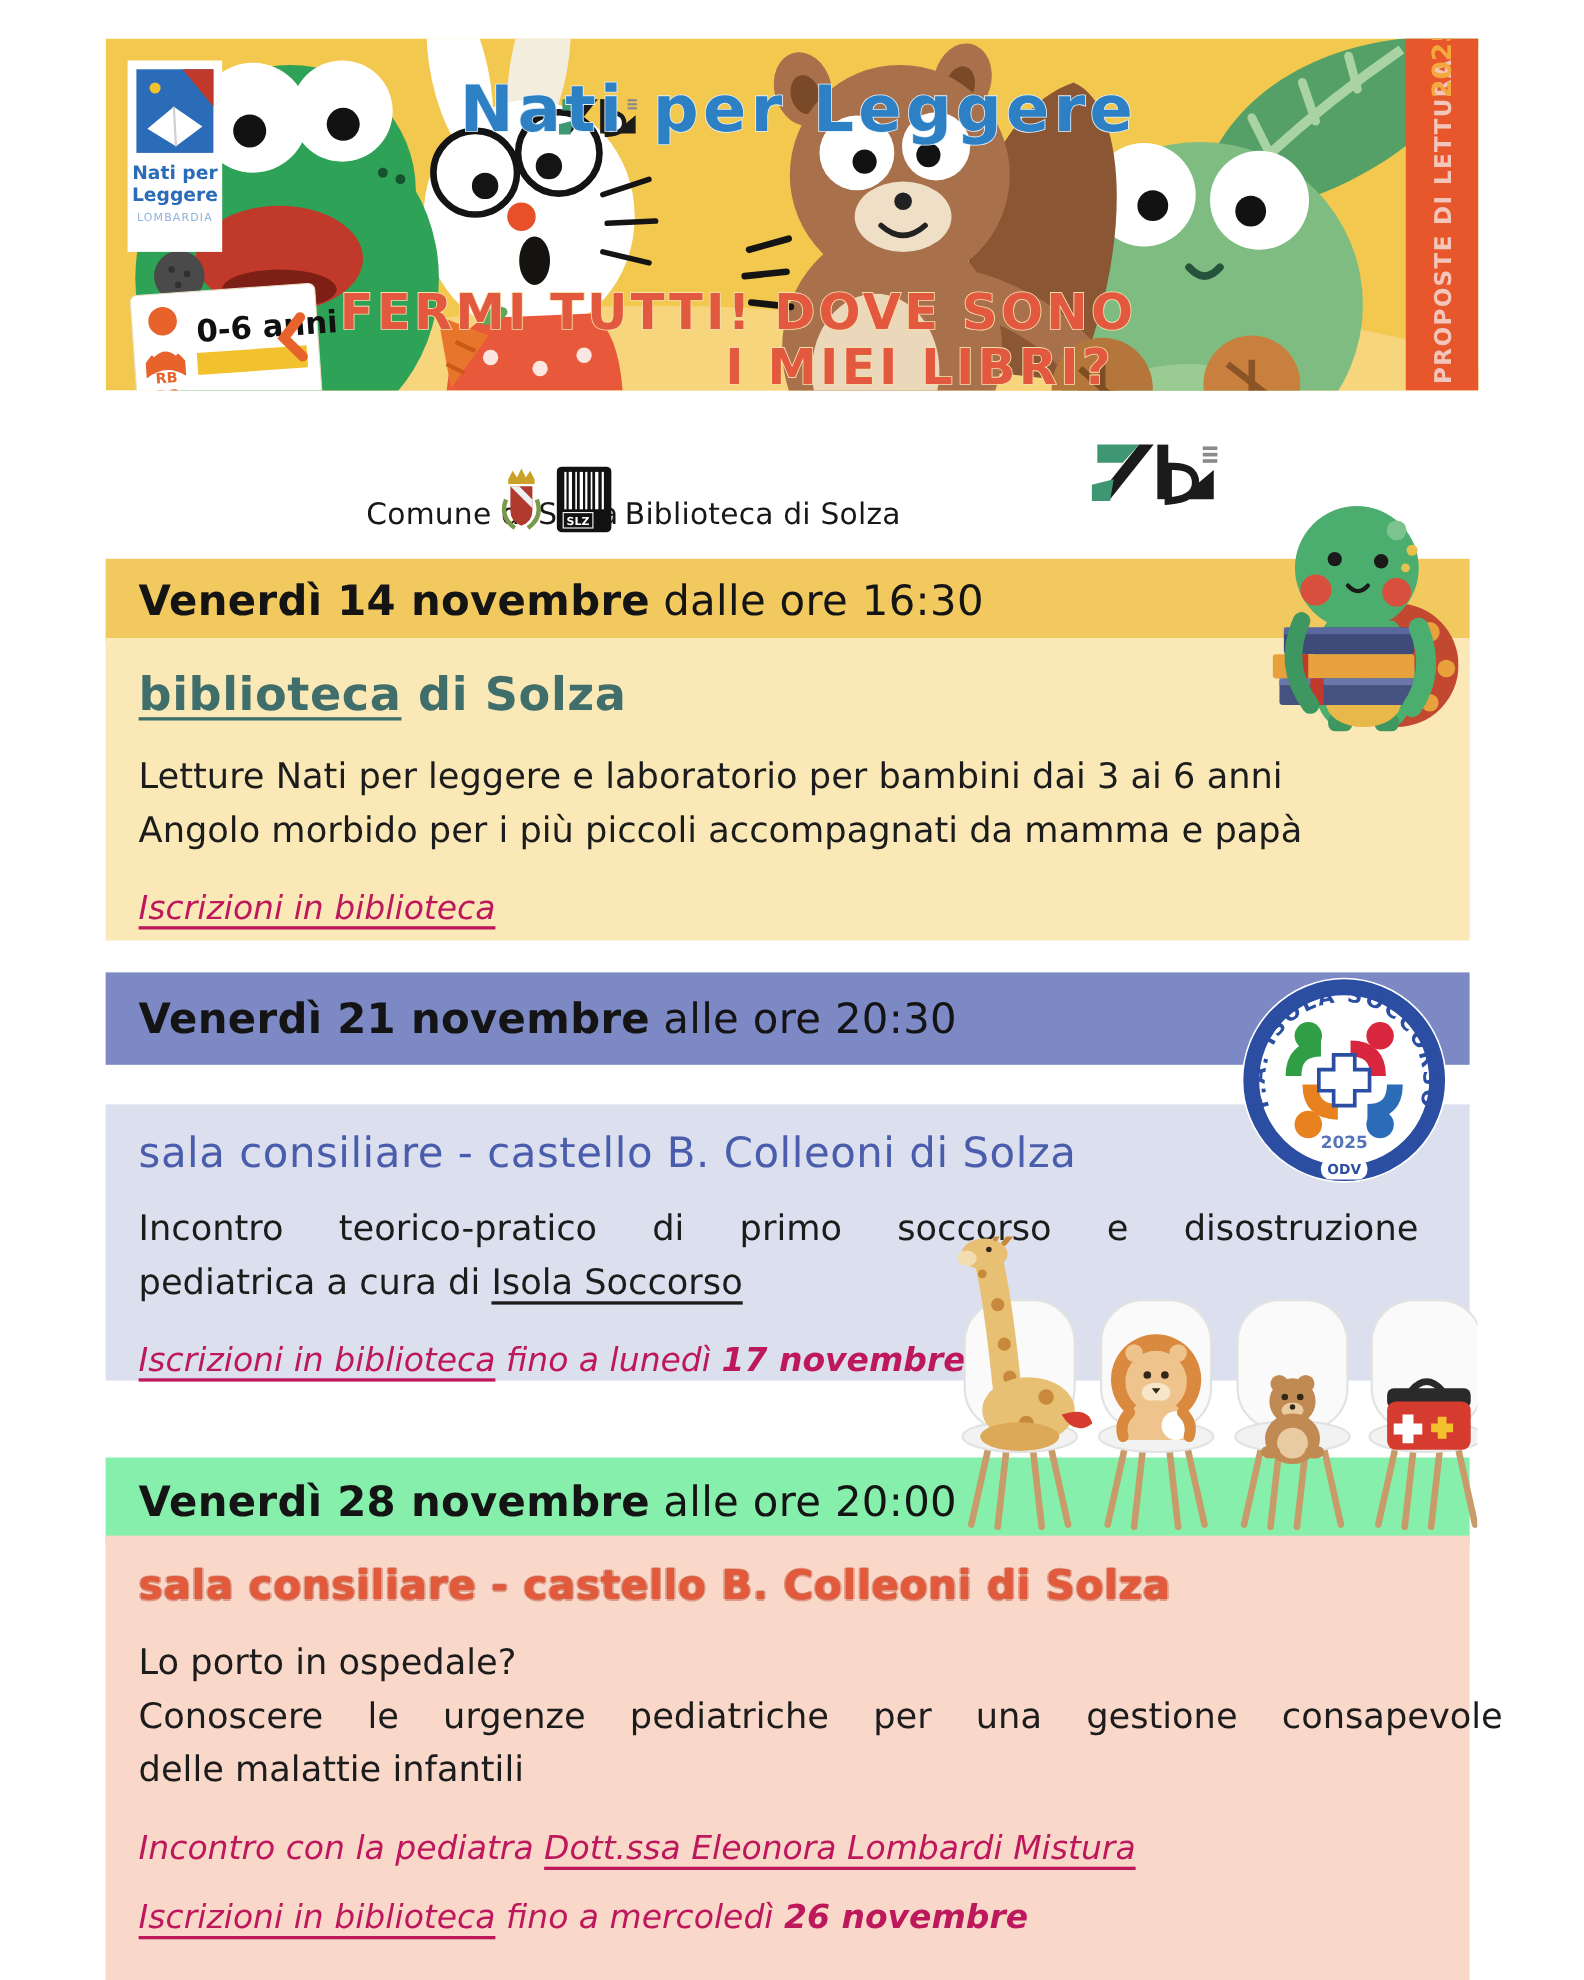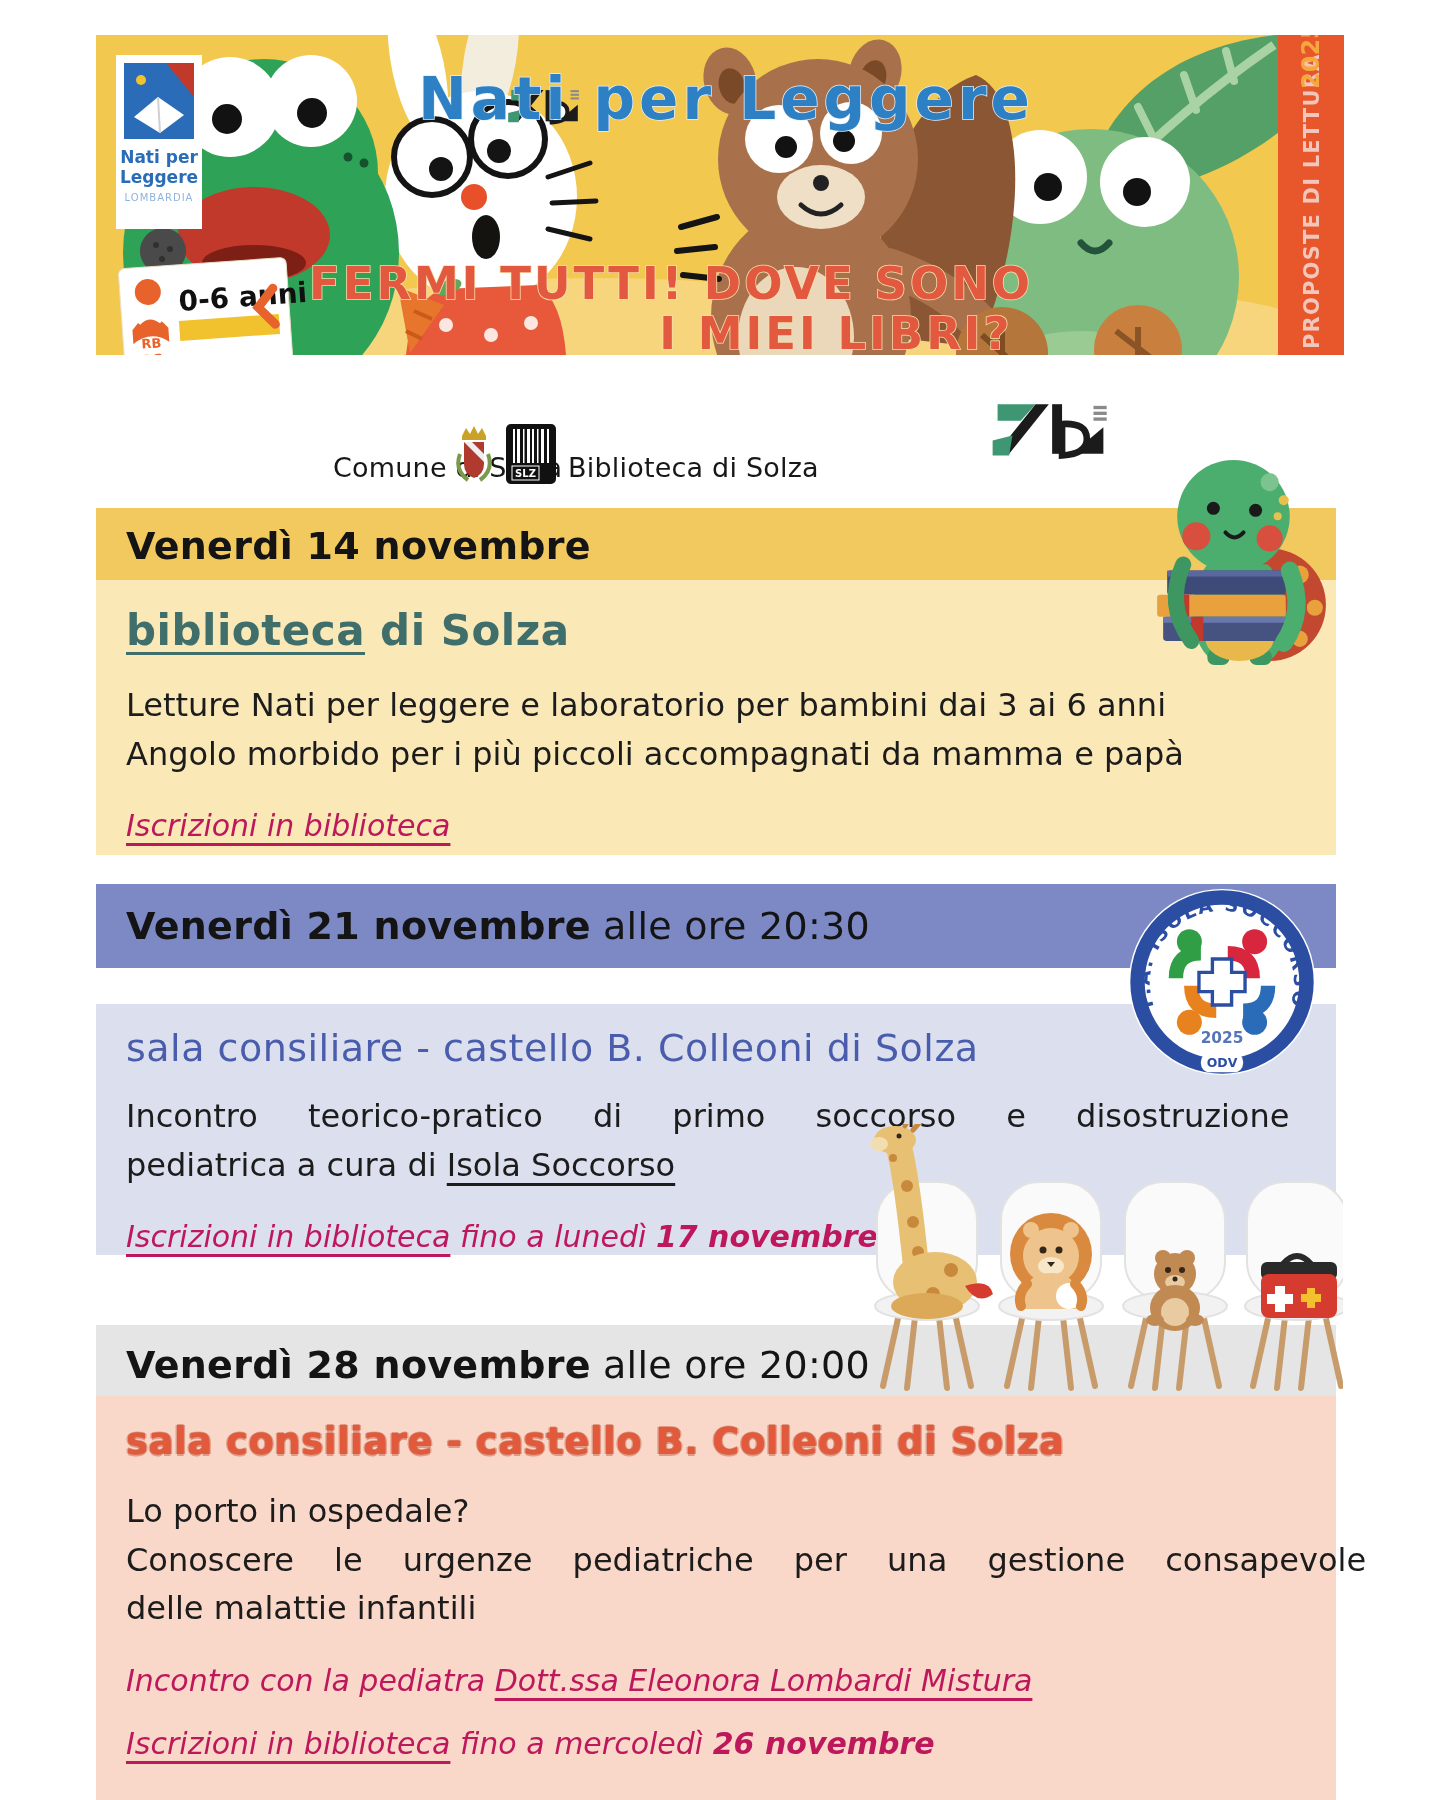--- a/index.html
+++ b/index.html
@@ -25,21 +25,21 @@
   .event-header{width:1240px;left:96px;display:flex;align-items:center;padding-left:30px;box-sizing:border-box;
     font-size:38px;color:#141414;letter-spacing:.3px;white-space:nowrap;}
   .event-header .date{font-weight:700;}
   .event-header .time{font-weight:400;margin-left:12px;}
   .event-body{width:1240px;left:96px;box-sizing:border-box;padding:26px 30px 0 30px;}
 
   .e1-header{top:508px;height:76px;background:#F2C95E;}
   .e1-body{top:580px;height:275px;background:#FAE8B7;}
   .e2-header{top:884px;height:84px;background:#7C89C4;}
   .e2-body{top:1004px;height:251px;background:#DCE0EE;padding-top:22px;}
-  .e3-header{top:1325px;height:80px;background:#e5e5e5;}
+  .e3-header{top:1325px;height:80px;background:#86efac;}
   .e3-body{top:1396px;height:404px;background:#FAD8C9;padding-top:24px;}
 
   .venue1{font-size:42px;font-weight:700;color:#3F6E6B;margin:0 0 26px 0;letter-spacing:.5px;}
   .venue2{font-size:38px;font-weight:400;color:#4A5DAD;margin:0 0 22px 0;letter-spacing:.5px;}
   .venue3{font-size:37px;font-weight:700;color:#E2593B;margin:0 0 24px 0;letter-spacing:.5px;
     text-shadow:1.5px 0 0 #b5402466,-1.5px 0 0 #b5402466,0 1.5px 0 #b5402466,0 -1.5px 0 #b5402466;}
 
   .para{font-size:32px;line-height:1.52;color:#1c1c1c;margin:0;}
   .reg{font-size:30px;color:#be185d;margin-top:30px;white-space:nowrap;font-style:italic;}
   .u{text-decoration:underline;text-underline-offset:7px;text-decoration-thickness:2.5px;}
@@ -228,20 +228,21 @@
     <rect x="80" y="6" width="12" height="60" fill="#1B1B1B"></rect>
     <path d="M104 66 L142 66 L142 34 Z" fill="#1B1B1B"></path>
     <path d="M92 30 q30 -2 30 18 q0 18 -30 20 Z" fill="#ffffff" stroke="#1B1B1B" stroke-width="8"></path>
     <rect x="130" y="8" width="16" height="4" fill="#8A8A8A"></rect>
     <rect x="130" y="15" width="16" height="4" fill="#8A8A8A"></rect>
     <rect x="130" y="22" width="16" height="4" fill="#8A8A8A"></rect>
   </svg>
 
   <div class="abs event-header e1-header">
     <span class="date">Venerdì 14 novembre</span>
+    <span class="time">dalle ore 16:30</span>
   </div>
   <div class="abs event-body e1-body">
     <div class="venue1"><span class="u">biblioteca</span> <span>di Solza</span></div>
     <p class="para">
       <span>Letture Nati per leggere e laboratorio per bambini dai 3 ai 6 anni</span><br>
       <span>Angolo morbido per i più piccoli accompagnati da mamma e papà</span>
     </p>
     <div class="reg"><span class="u">Iscrizioni in biblioteca</span></div>
   </div>
 

